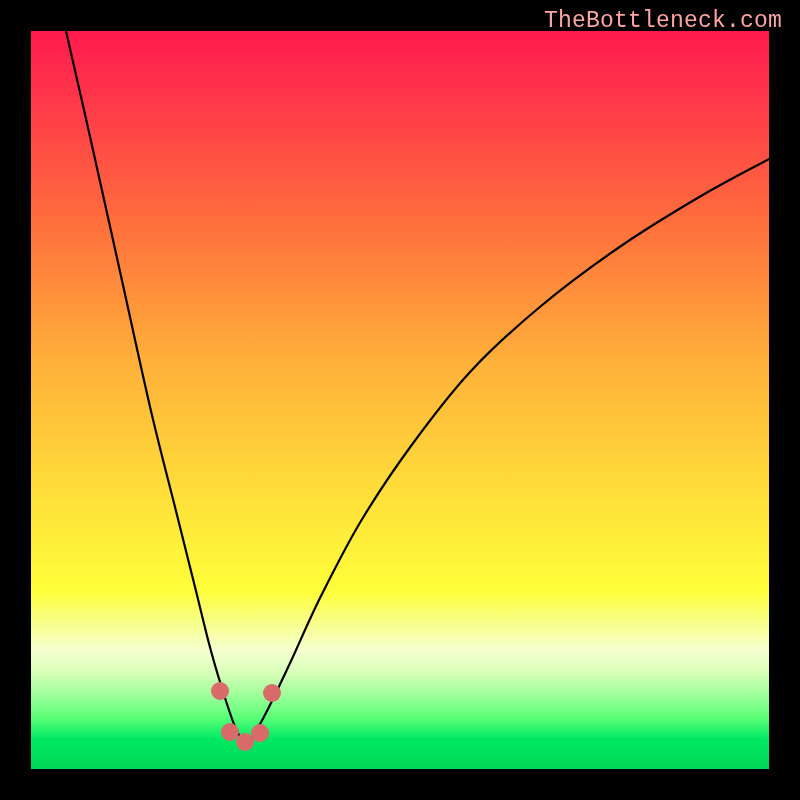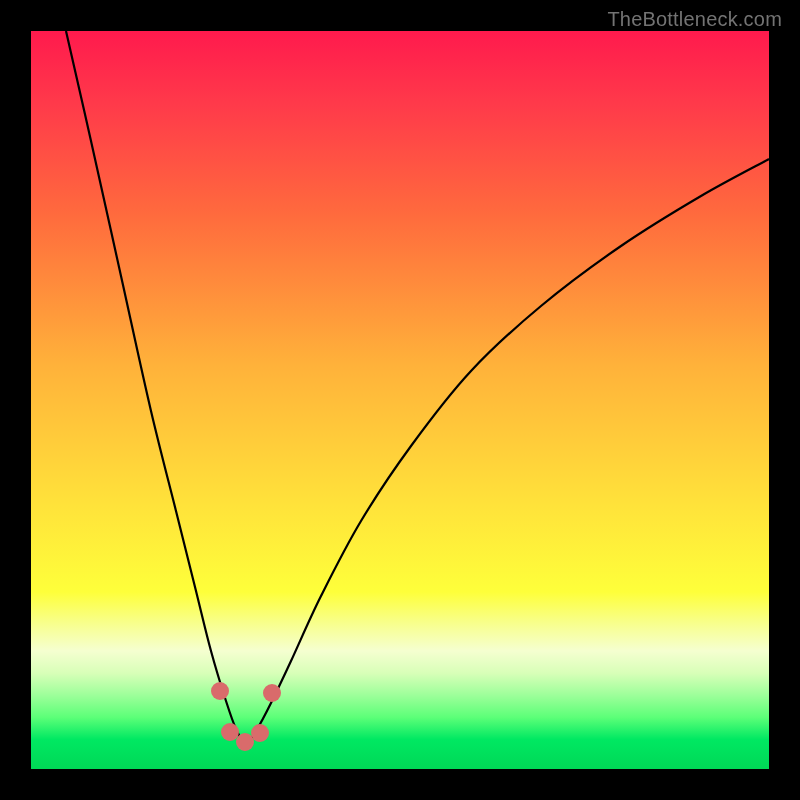--- a/index.html
+++ b/index.html
@@ -28,24 +28,24 @@
       #d8ffb8 87%,
       #9dff9a 90%,
       #5cff78 93%,
       #00e862 96%,
       #00d856 100%);
   }
   .watermark {
     position: absolute;
     top: 8px;
     right: 18px;
-    font-family: Liberation Sans, sans-serif;
-    font-size: 20px;
+    font-family: Liberation Mono, monospace;
+    font-size: 23px;
     font-weight: 500;
-    color: #737373;
+    color: #fca5a5;
     letter-spacing: 0.2px;
     user-select: none;
   }
   svg.curve {
     position: absolute;
     left: 0;
     top: 0;
     width: 738px;
     height: 738px;
     overflow: visible;

